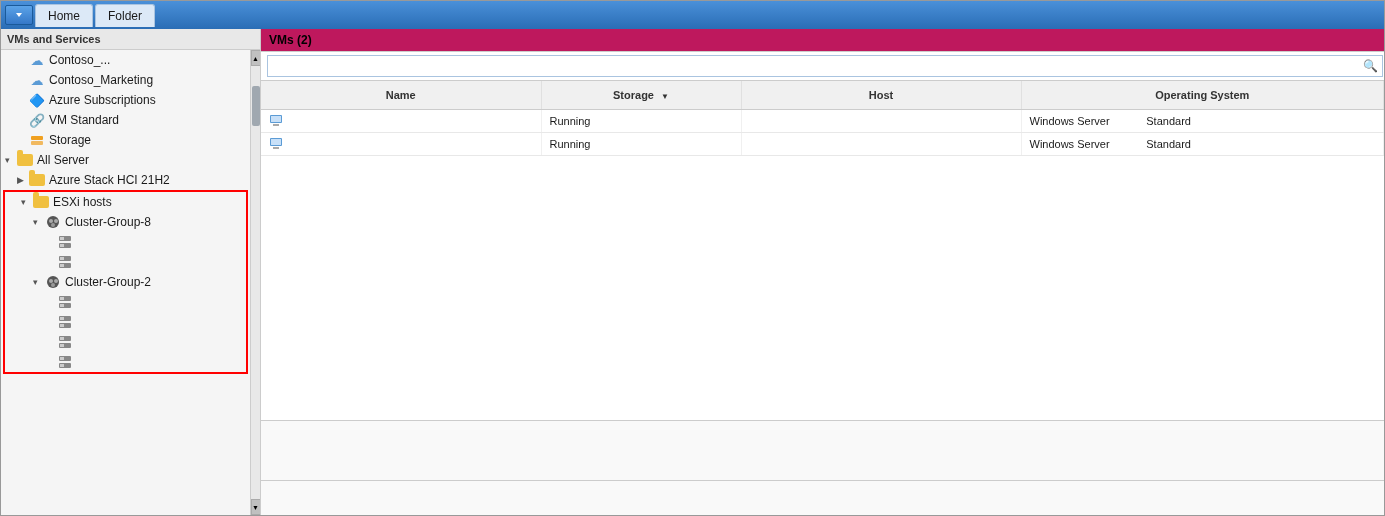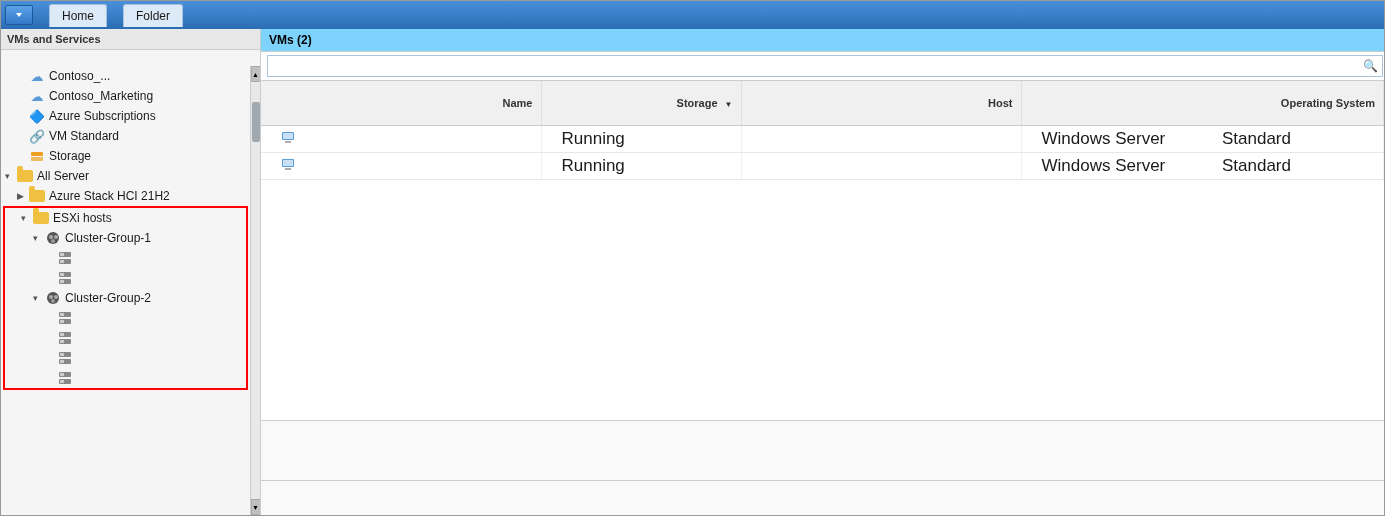--- a/index.html
+++ b/index.html
@@ -1,58 +1,58 @@
 <!DOCTYPE html>
 <html><head>
   <meta charset="utf-8">
   <style>
     * { box-sizing: border-box; margin: 0; padding: 0; }
     body { font-family: 'Segoe UI', Tahoma, Geneva, Verdana, sans-serif; font-size: 12px; background: #f0f0f0; overflow: hidden; }
 
     .app-window { width: 1385px; height: 516px; display: flex; flex-direction: column; border: 1px solid #999; background: #fff; }
 
     
-    .title-bar { display: flex; align-items: center; background: linear-gradient(to bottom, #4a90d9, #2a6db5); height: 28px; padding: 0 4px; gap: 16px; }
+    .title-bar { display: flex; align-items: center; background: linear-gradient(to bottom, #4a90d9, #2a6db5); height: 28px; padding: 0 4px; gap: 2px; }
     .title-bar-btn { width: 28px; height: 20px; background: linear-gradient(to bottom, #5ba3e8, #3578c8); border: 1px solid #1a5a9a; border-radius: 2px; display: flex; align-items: center; justify-content: center; cursor: pointer; }
     .title-bar-btn svg { width: 10px; height: 10px; fill: white; }
     .nav-tab { padding: 4px 12px; background: #dce9f7; border: 1px solid #aac4e0; border-bottom: none; border-radius: 3px 3px 0 0; font-size: 12px; cursor: pointer; color: #1a1a1a; }
 
     
     .main-area { display: flex; flex: 1; overflow: hidden; }
 
     
-    .sidebar { width: 260px; background: #f5f5f5; border-right: 1px solid #ccc; display: flex; flex-direction: column; overflow: hidden; flex-shrink: 0; gap: 16px; }
+    .sidebar { width: 260px; background: #f5f5f5; border-right: 1px solid #ccc; display: flex; flex-direction: column; overflow: hidden; flex-shrink: 0; }
     .sidebar-header { padding: 4px 6px; font-weight: 600; font-size: 11px; color: #333; background: #e8e8e8; border-bottom: 1px solid #ccc; }
     .sidebar-scroll { overflow-y: auto; flex: 1; }
     .sidebar-item { display: flex; align-items: center; padding: 2px 4px; cursor: pointer; white-space: nowrap; user-select: none; }
     .indent-1 { padding-left: 16px; }
     .indent-2 { padding-left: 28px; }
     .indent-3 { padding-left: 40px; }
     .item-icon { width: 16px; height: 16px; margin-right: 4px; flex-shrink: 0; display: flex; align-items: center; justify-content: center; }
     .item-label { font-size: 12px; color: #1a1a1a; }
     .expand-arrow { width: 10px; height: 10px; margin-right: 2px; flex-shrink: 0; font-size: 9px; color: #555; }
 
     
     .icon-folder { width: 16px; height: 12px; background: #f0c040; border-radius: 0 2px 2px 2px; position: relative; }
     .icon-folder::before { content: ''; position: absolute; top: -4px; left: 0; width: 6px; height: 4px; background: #f0c040; border-radius: 2px 2px 0 0; }
     .sidebar-with-scroll { display: flex; flex: 1; overflow: hidden; }
 
     
     .content { flex: 1; display: flex; flex-direction: column; background: #fff; overflow: hidden; }
-    .content-header { padding: 4px 8px; font-weight: 600; font-size: 12px; border-bottom: 1px solid #ccc; background: #7dd3fc; }
+    .content-header { padding: 4px 8px; font-weight: 600; font-size: 12px; border-bottom: 1px solid #ccc; background: #be185d; }
     .search-bar { padding: 3px 6px; border-bottom: 1px solid #ccc; display: flex; align-items: center; background: #fff; }
     .search-input { flex: 1; height: 22px; border: 1px solid #aac4e0; padding: 1px 20px 1px 4px; font-size: 11px; outline: none; background: #fff; }
     .search-icon-btn { margin-left: -20px; background: none; border: none; cursor: pointer; font-size: 12px; color: #666; }
 
     
     .table-area { flex: 1; overflow-y: auto; overflow-x: hidden; }
     .table { width: 100%; border-collapse: collapse; }
-    .table th { background: #f0f0f0; border-bottom: 1px solid #ccc; border-right: 1px solid #e0e0e0; padding: 16px 8px; text-align: right; font-size: 11px; font-weight: 600; color: #333; position: relative; cursor: pointer; white-space: nowrap; }
+    .table th { background: #f0f0f0; border-bottom: 1px solid #ccc; border-right: 1px solid #e0e0e0; padding: 8px 8px; text-align: center; font-size: 11px; font-weight: 600; color: #333; position: relative; cursor: pointer; white-space: nowrap; }
     .table th .sort-arrow { font-size: 8px; margin-left: 4px; }
-    .table td { border-bottom: 1px solid #e8e8e8; border-right: 1px solid #f0f0f0; padding: 3px 20px; font-size: 17px; color: #1a1a1a; vertical-align: middle; }
+    .table td { border-bottom: 1px solid #e8e8e8; border-right: 1px solid #f0f0f0; padding: 3px 8px; font-size: 11px; color: #1a1a1a; vertical-align: middle; }
     .col-name { width: 280px; }
     .col-status { width: 200px; }
     .col-host { width: 280px; }
     .col-os { width: auto; }
 
     
     .bottom-panel { height: 60px; border-top: 1px solid #ccc; background: #f9f9f9; }
     .bottom-panel2 { height: 35px; border-top: 1px solid #ccc; background: #f9f9f9; }
 
     
@@ -146,21 +146,21 @@
             <div class="sidebar-item indent-2">
               <span class="expand-arrow">▾</span>
               <span class="item-icon">
                 <svg width="15" height="15" viewBox="0 0 15 15">
                     <circle cx="7" cy="7" r="6" fill="#555"></circle>
                     <circle cx="5" cy="6" r="2" fill="#aaa"></circle>
                     <circle cx="10" cy="6" r="2" fill="#aaa"></circle>
                     <circle cx="7" cy="10" r="2" fill="#999"></circle>
                   </svg>
               </span>
-              <span class="item-label">Cluster-Group-1</span>
+              <span class="item-label">Cluster-Group-8</span>
             </div>
 
             <div class="sidebar-item indent-3">
               <span class="expand-arrow">&nbsp;</span>
               <span class="item-icon">
                 <svg width="14" height="14" viewBox="0 0 14 14">
                     <rect x="1" y="1" width="12" height="5" rx="1" fill="#888"></rect>
                     <rect x="2" y="2" width="4" height="3" fill="#ccc"></rect>
                     <rect x="1" y="8" width="12" height="5" rx="1" fill="#888"></rect>
                     <rect x="2" y="9" width="4" height="3" fill="#ccc"></rect>

